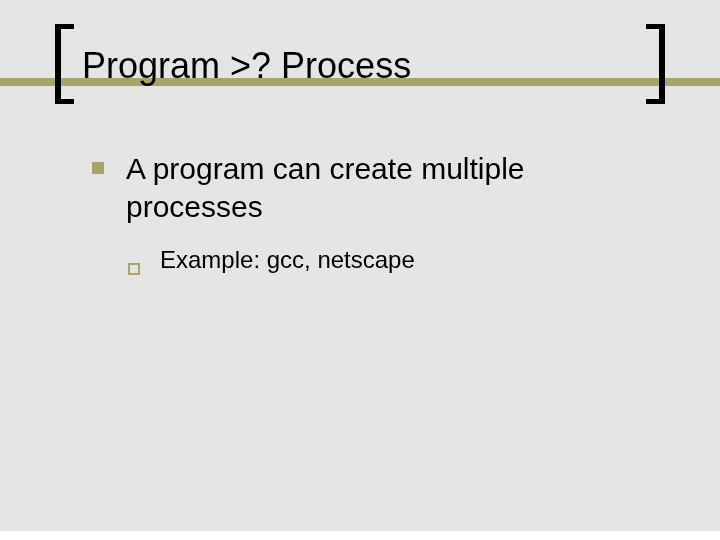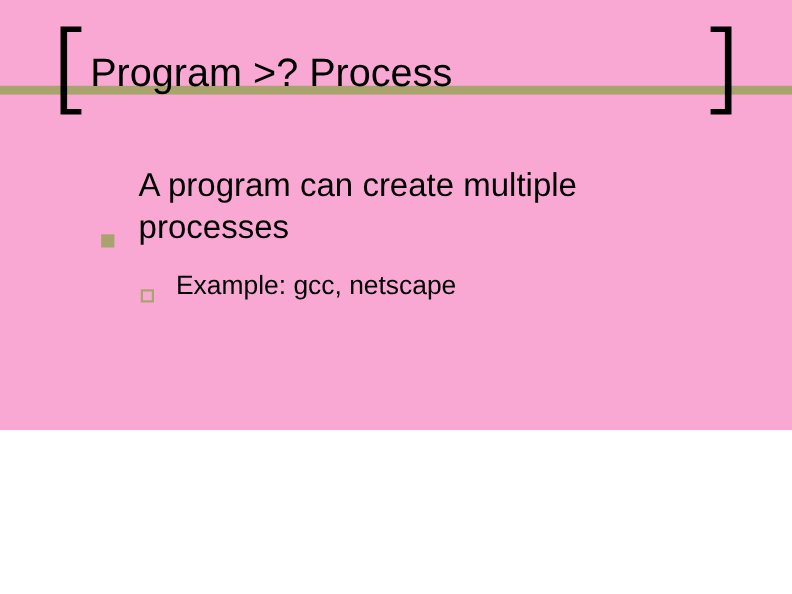--- a/index.html
+++ b/index.html
@@ -1,21 +1,21 @@
 <!DOCTYPE html>
 <html><head>
 <meta charset="utf-8">
 <style>
   * { margin: 0; padding: 0; box-sizing: border-box; }
   html, body { width: 720px; height: 540px; background: #ffffff; font-family: Arial, Helvetica, sans-serif; }
   .slide {
     position: relative;
     width: 720px;
-    height: 391px;
-    background: #f9a8d4;
+    height: 531px;
+    background: #e5e5e5;
     text-decoration: underline;
   }
   .title-band {
     position: absolute;
     left: 0;
     right: 0;
     top: 78px;
     height: 8px;
     background: #a9a46e;
     z-index: 1;
@@ -39,21 +39,21 @@
     z-index: 3;
   }
   .body {
     position: absolute;
     left: 92px;
     top: 150px;
     right: 80px;
   }
   .p1 {
     display: flex;
-    align-items: flex-end;
+    align-items: flex-start;
   }
   .square-bullet {
     width: 12px;
     height: 12px;
     background: #a9a46e;
     margin-top: 12px;
     margin-right: 22px;
     flex-shrink: 0;
   }
   .p1-text {

